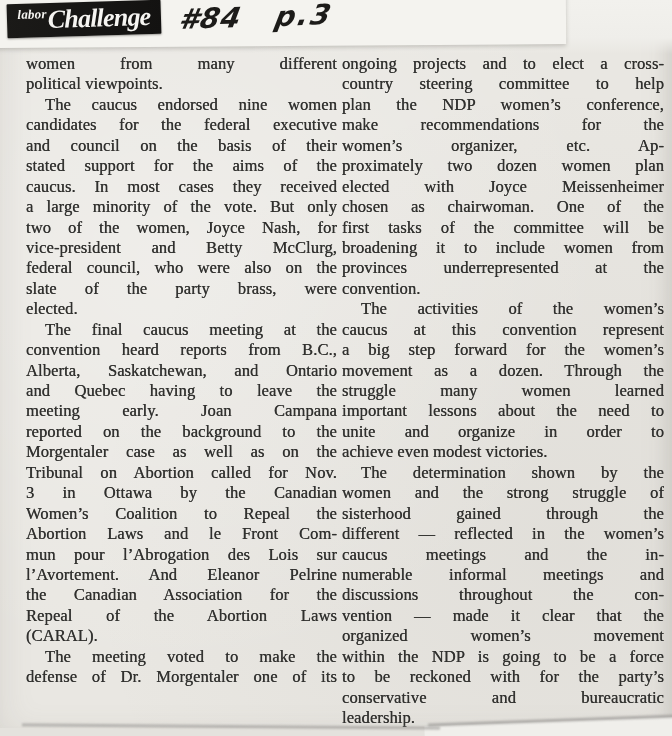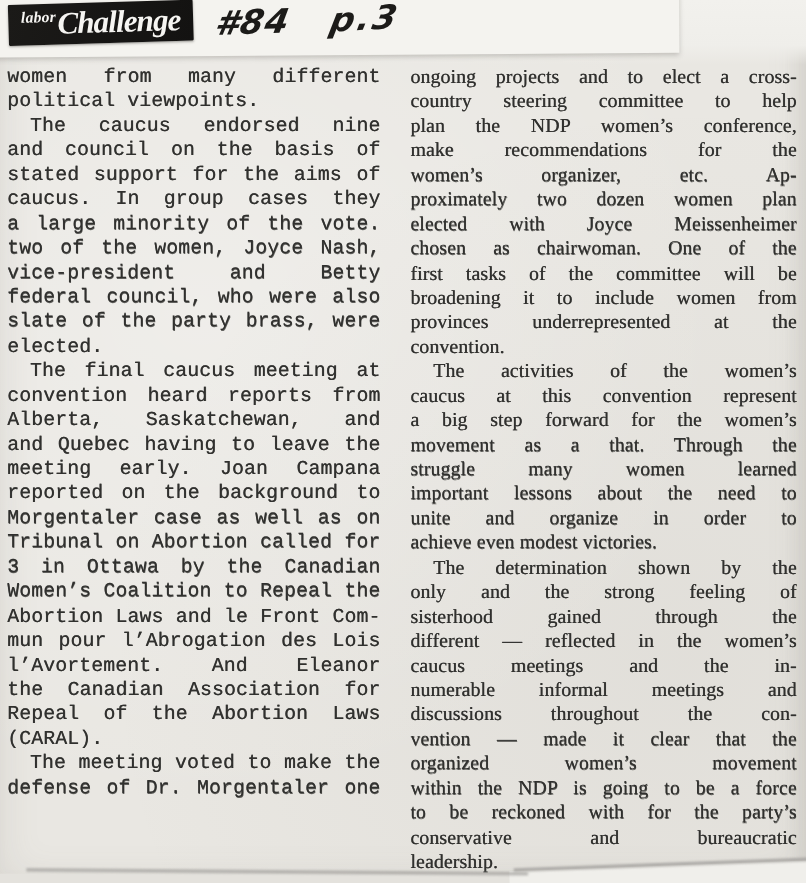--- a/index.html
+++ b/index.html
@@ -52,21 +52,21 @@
   .issue-no{left:180px;top:2px;font-size:28px;letter-spacing:1px;}
   .page-no{left:276px;top:-1px;font-size:28px;letter-spacing:2px;transform:skewX(-14deg) rotate(-3deg);}
   
   .columns{
     position:absolute;left:0;top:54px;width:672px;
     color:#30302e;
     font-size:16.5px;
     text-shadow:0.25px 0.25px 0.45px rgba(48,48,46,0.75), -0.15px 0 0.35px rgba(48,48,46,0.3);
   }
   .col{position:absolute;top:0;}
-  .col-left{left:6px;width:311px;font-family:Liberation Mono, monospace;}
+  .col-left{left:26px;width:311px;}
   .col-right{left:342px;width:322px;}
   .line{
     height:20.45px;line-height:20.45px;
     text-align:justify;text-align-last:justify;
     letter-spacing:0.1px;
     overflow:hidden;
   }
   .line.indent{padding-left:19px;}
   .line.para-end{text-align-last:left;}
   
@@ -104,23 +104,24 @@
   </div>
 
   <div class="handwrite issue-no">#84</div>
   <div class="handwrite page-no">p.3</div>
 
   <div class="columns">
     <div class="col col-left">
         <div class="line">women from many different</div>
         <div class="line para-end">political viewpoints.</div>
         <div class="line indent">The caucus endorsed nine women</div>
+        <div class="line">candidates for the federal executive</div>
         <div class="line">and council on the basis of their</div>
         <div class="line">stated support for the aims of the</div>
-        <div class="line">caucus. In group cases they received</div>
+        <div class="line">caucus. In most cases they received</div>
         <div class="line">a large minority of the vote. But only</div>
         <div class="line">two of the women, Joyce Nash, for</div>
         <div class="line">vice-president and Betty McClurg,</div>
         <div class="line">federal council, who were also on the</div>
         <div class="line">slate of the party brass, were</div>
         <div class="line para-end">elected.</div>
         <div class="line indent">The final caucus meeting at the</div>
         <div class="line">convention heard reports from B.C.,</div>
         <div class="line">Alberta, Saskatchewan, and Ontario</div>
         <div class="line">and Quebec having to leave the</div>
@@ -148,27 +149,27 @@
         <div class="line">proximately two dozen women plan</div>
         <div class="line">elected with Joyce Meissenheimer</div>
         <div class="line">chosen as chairwoman. One of the</div>
         <div class="line">first tasks of the committee will be</div>
         <div class="line">broadening it to include women from</div>
         <div class="line">provinces underrepresented at the</div>
         <div class="line para-end">convention.</div>
         <div class="line indent">The activities of the women’s</div>
         <div class="line">caucus at this convention represent</div>
         <div class="line">a big step forward for the women’s</div>
-        <div class="line">movement as a that. Through the</div>
+        <div class="line">movement as a dozen. Through the</div>
         <div class="line">struggle many women learned</div>
         <div class="line">important lessons about the need to</div>
         <div class="line">unite and organize in order to</div>
         <div class="line para-end">achieve even modest victories.</div>
         <div class="line indent">The determination shown by the</div>
-        <div class="line">only and the strong feeling of</div>
+        <div class="line">women and the strong struggle of</div>
         <div class="line">sisterhood gained through the</div>
         <div class="line">different — reflected in the women’s</div>
         <div class="line">caucus meetings and the in-</div>
         <div class="line">numerable informal meetings and</div>
         <div class="line">discussions throughout the con-</div>
         <div class="line">vention — made it clear that the</div>
         <div class="line">organized women’s movement</div>
         <div class="line">within the NDP is going to be a force</div>
         <div class="line">to be reckoned with for the party’s</div>
         <div class="line">conservative and bureaucratic</div>

